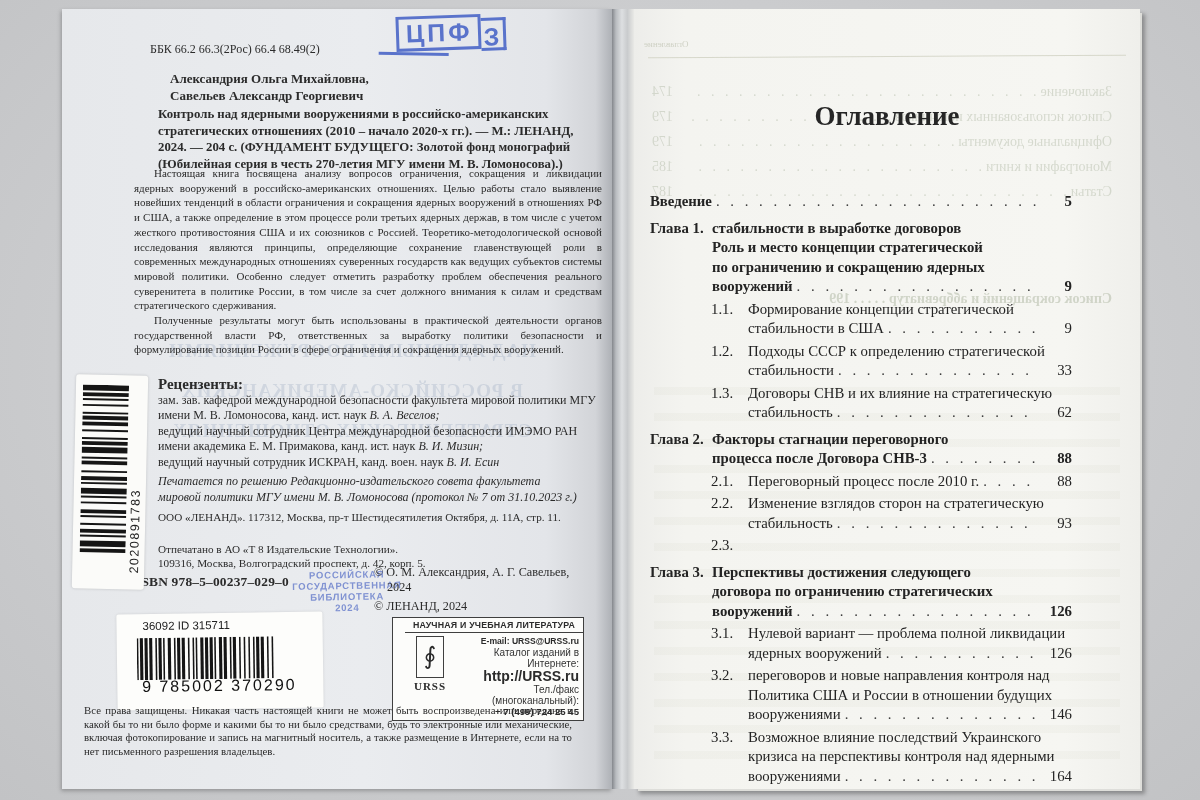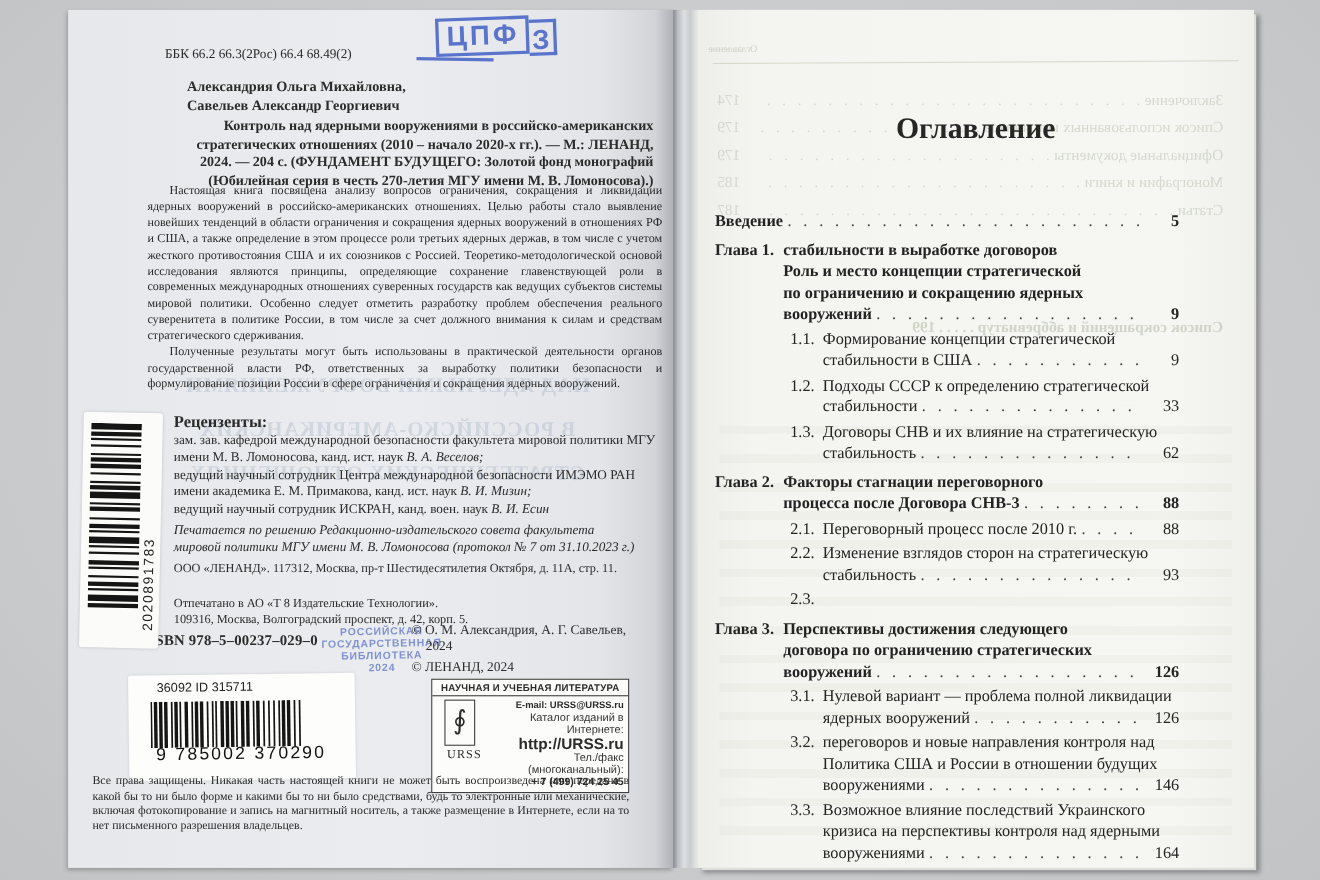--- a/index.html
+++ b/index.html
@@ -24,21 +24,21 @@
     left:634px;width:506px;
     background:linear-gradient(to right,#ededea 0%,#f4f4f0 10%,#f6f6f2 85%,#efefeb 100%);
     box-shadow:3px 3px 0 -1px #dededa,5px 5px 4px rgba(0,0,0,.3);
   }
   .abs{position:absolute;}
   .sans{font-family:"Liberation Sans","DejaVu Sans",sans-serif;}
   .mirror{transform:scaleX(-1);}
   
   #bbk{left:88px;top:33px;font-size:12px;text-align:right;}
   #authors{left:108px;top:61px;font-size:13px;font-weight:bold;line-height:17px;}
-  #title-block{left:96px;top:97px;font-size:12.8px;font-weight:bold;line-height:16.6px;width:436px;text-align:right;}
+  #title-block{left:96px;top:97px;font-size:12.8px;font-weight:bold;line-height:16.6px;width:436px;}
   #annotation{left:72px;top:157px;width:468px;font-size:11px;line-height:14.7px;text-align:justify;}
   #annotation p{margin:0;text-indent:20px;}
   #reviewers-heading{left:96px;top:367px;font-size:15px;font-weight:bold;}
   #reviewers-list{left:96px;top:384px;width:452px;font-size:12px;line-height:15.4px;}
   #reviewers-list em{font-style:italic;}
   #print-note{left:96px;top:465px;width:420px;font-size:12px;line-height:15.5px;font-style:italic;}
   #imprint-block{left:96px;top:501px;font-size:11.2px;line-height:14px;}
   #printed-at-block{left:96px;top:533px;font-size:11.2px;line-height:14px;}
   #isbn{left:74px;top:565px;font-size:13.4px;font-weight:bold;letter-spacing:.2px;}
   #library-stamp{
@@ -54,26 +54,27 @@
     left:55px;top:604px;width:206px;height:96px;background:#fdfdfb;border-radius:2px;
     transform:rotate(-0.8deg);box-shadow:0 0 3px rgba(0,0,0,.12);
   }
   #inventory-number{position:absolute;left:26px;top:6px;font-size:11.5px;color:#222;}
   #ean-barcode{position:absolute;left:20px;top:24px;}
   #ean-number{position:absolute;left:2px;top:64px;width:200px;text-align:center;font-size:16px;letter-spacing:2px;color:#111;}
   
   #urss-info-box{
     left:330px;top:608px;width:178px;background:#fcfcfa;border:1.4px solid #3f3f3f;
     font-family:"Liberation Sans","DejaVu Sans",sans-serif;
+    padding-left:12px;
   }
   #urss-header{font-size:8.8px;font-weight:bold;text-align:center;padding:2px 2px;border-bottom:1.4px solid #3f3f3f;letter-spacing:.2px;}
   #urss-body{display:flex;padding:3px 4px 3px 5px;}
   #urss-logo{width:40px;text-align:center;}
   #urss-logo-icon{width:26px;height:40px;border:1.4px solid #3f3f3f;margin:0 auto;font-size:24px;line-height:38px;}
-  #urss-logo-text{font-size:11px;font-weight:normal;letter-spacing:1px;margin-top:2px;font-family:"Liberation Serif",serif;text-align:right;}
+  #urss-logo-text{font-size:11px;font-weight:bold;letter-spacing:1px;margin-top:2px;font-family:"Liberation Serif",serif;}
   #urss-contact-lines{flex:1;text-align:right;line-height:11px;}
   #urss-contact-lines .c0{font-size:8.6px;font-weight:bold;}
   #urss-contact-lines .c1,#urss-contact-lines .c3{font-size:10px;color:#333;}
   #urss-contact-lines .c2{font-size:14px;font-weight:bold;line-height:15px;}
   #urss-contact-lines .c4{font-size:9.6px;font-weight:bold;}
   #rights-notice{left:22px;top:695px;width:488px;font-size:10.8px;line-height:13.6px;text-align:justify;}
   
   #corner-stamp{
     left:334px;top:6px;color:#4b67c8;transform:rotate(-2deg);opacity:.9;
     font-family:"Liberation Sans","DejaVu Sans",sans-serif;font-weight:bold;
@@ -97,21 +98,21 @@
     left:40px;top:322px;width:500px;text-align:center;color:#9dacc2;opacity:.32;
     font-weight:bold;font-size:19px;line-height:40px;letter-spacing:1px;
   }
   
   #toc-title{left:0;top:92px;width:506px;text-align:center;font-size:27px;font-weight:bold;color:#262626;}
   #toc-list{left:16px;top:176px;width:422px;font-size:14.8px;line-height:19.5px;color:#232323;}
   .toc-entry{display:flex;margin-bottom:3px;}
   .toc-entry.chapter{font-weight:bold;margin-top:7px;}
   .toc-entry.sub{padding-left:61px;}
   .toc-label{flex:none;width:62px;}
-  .toc-entry.sub .toc-label{width:37px;text-align:center;}
+  .toc-entry.sub .toc-label{width:37px;}
   .toc-body{flex:1;min-width:0;}
   .toc-lastline{display:flex;align-items:baseline;}
   .toc-lastline .txt{flex:none;}
   .leader{flex:1;overflow:hidden;white-space:nowrap;min-width:10px;margin:0 4px;color:#3c3c3c;font-weight:normal;}
   .leader::after{content:". . . . . . . . . . . . . . . . . . . . . . . . . . . . . . . . . . . . . . . . . . . . . . . . . . . .";letter-spacing:3.5px;}
   .toc-pg{flex:none;min-width:32px;text-align:right;}
   
   #bleed-toc{left:18px;top:70px;width:460px;font-size:14px;line-height:25px;color:#bcc3b2;opacity:.55;}
   #bleed-toc .toc-lastline{align-items:baseline;}
   #bleed-toc .leader{color:#bcc3b2;}

